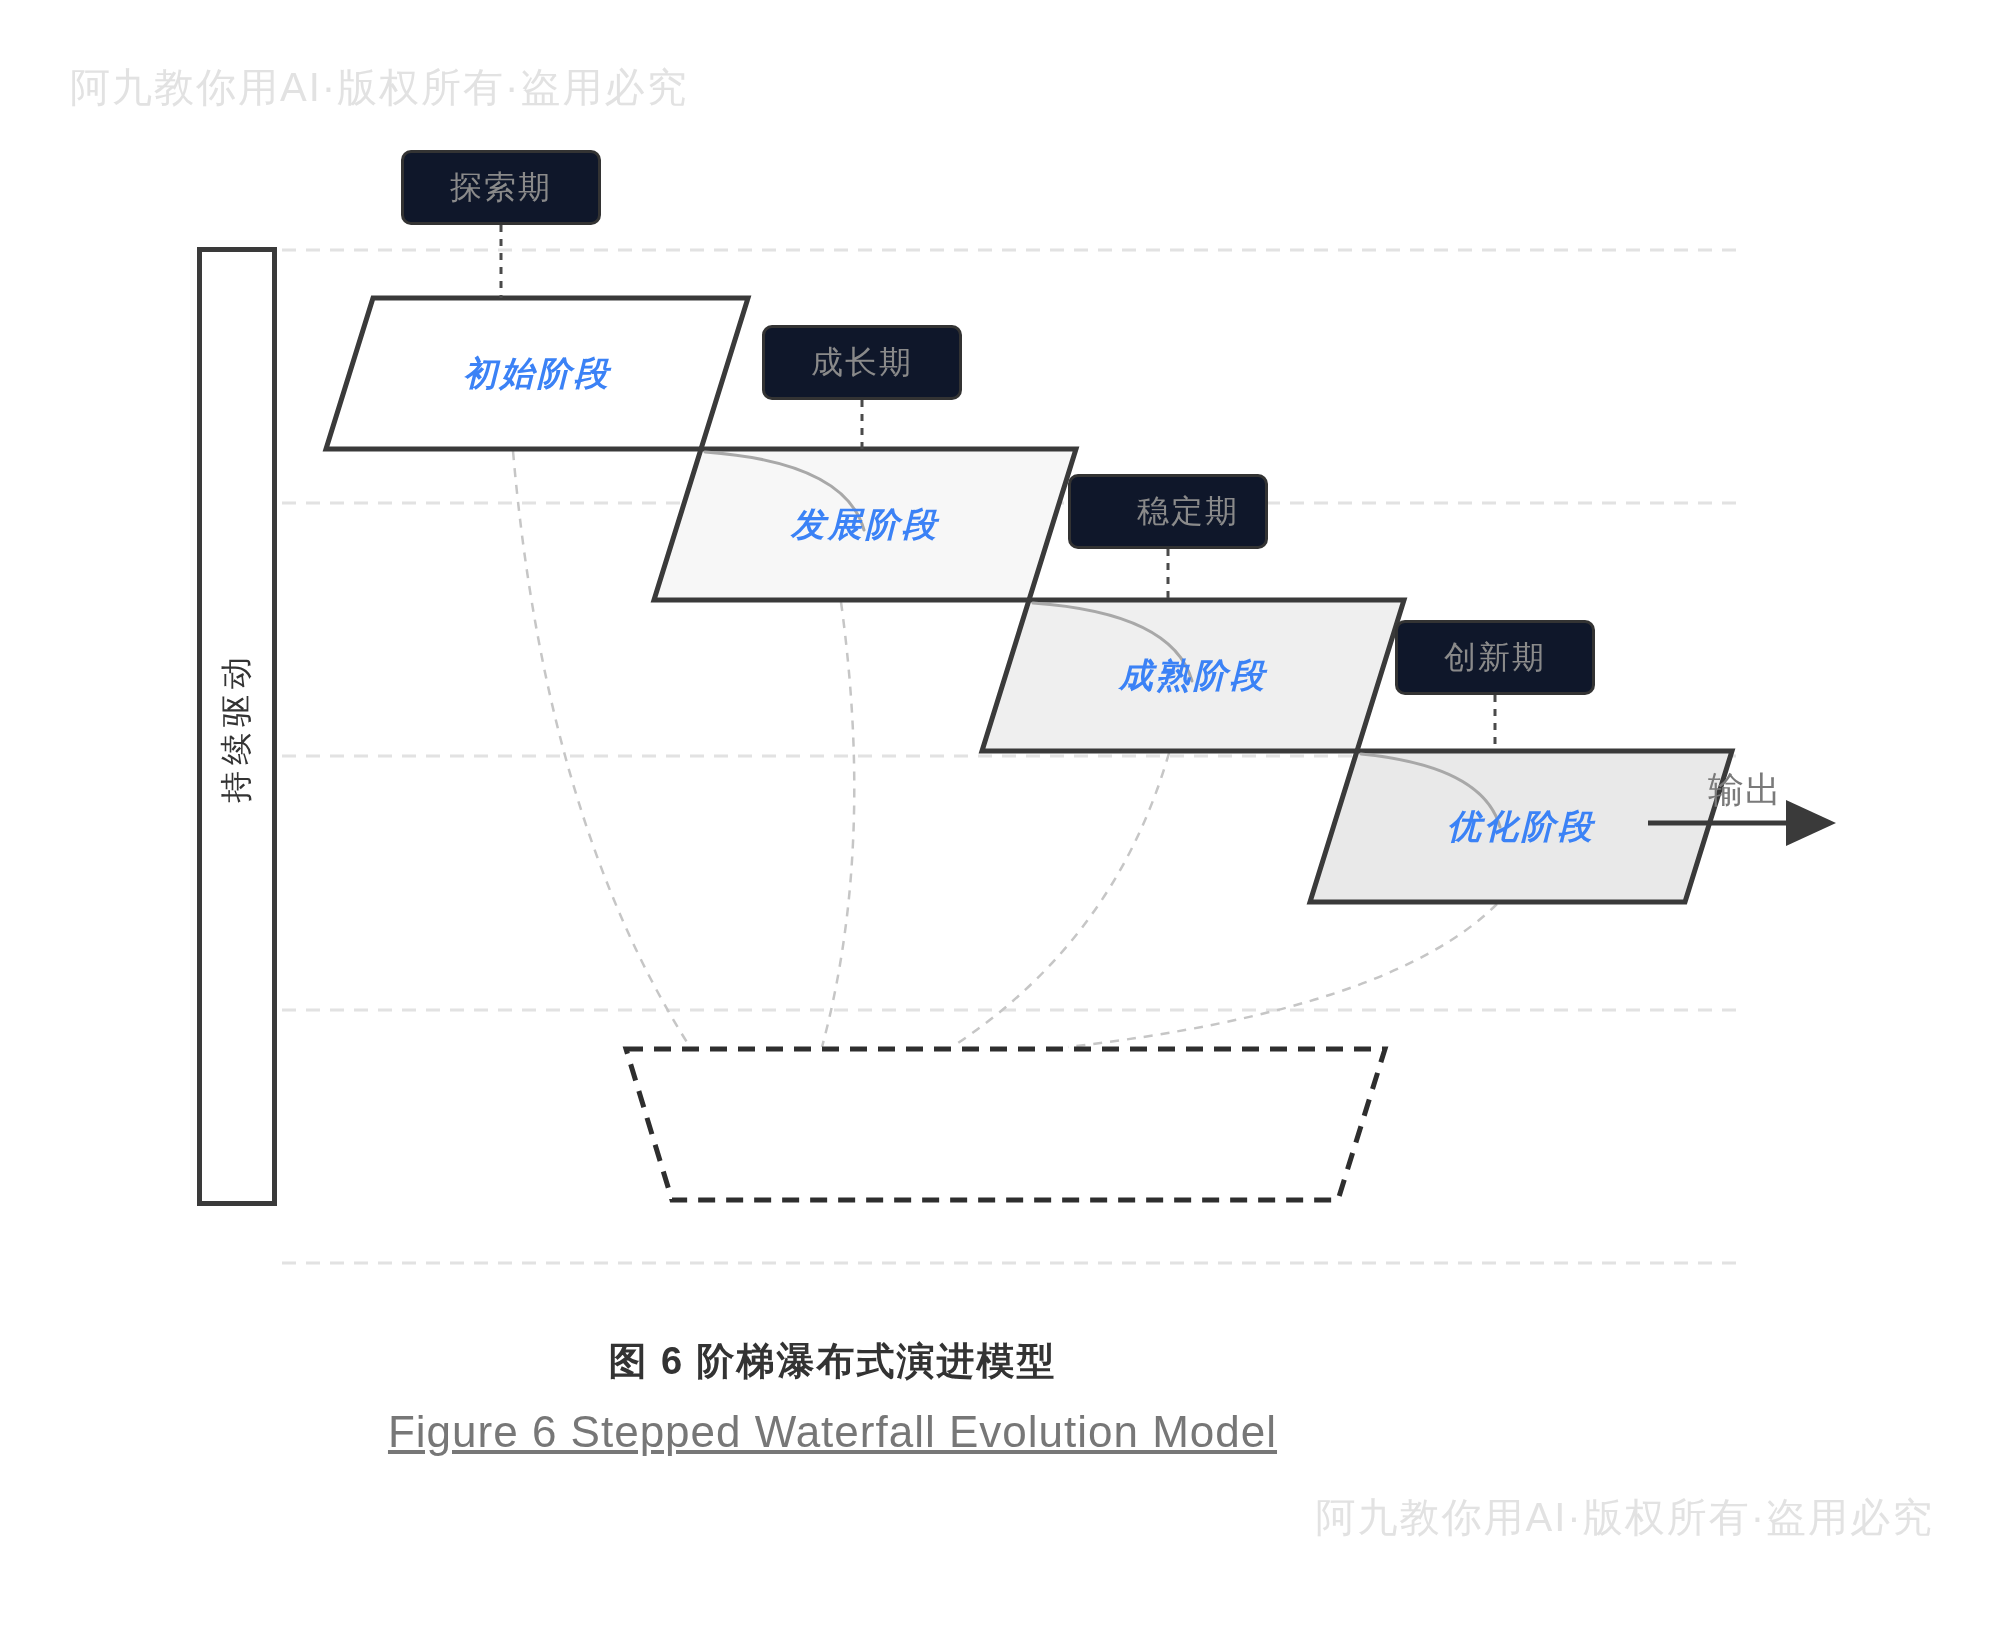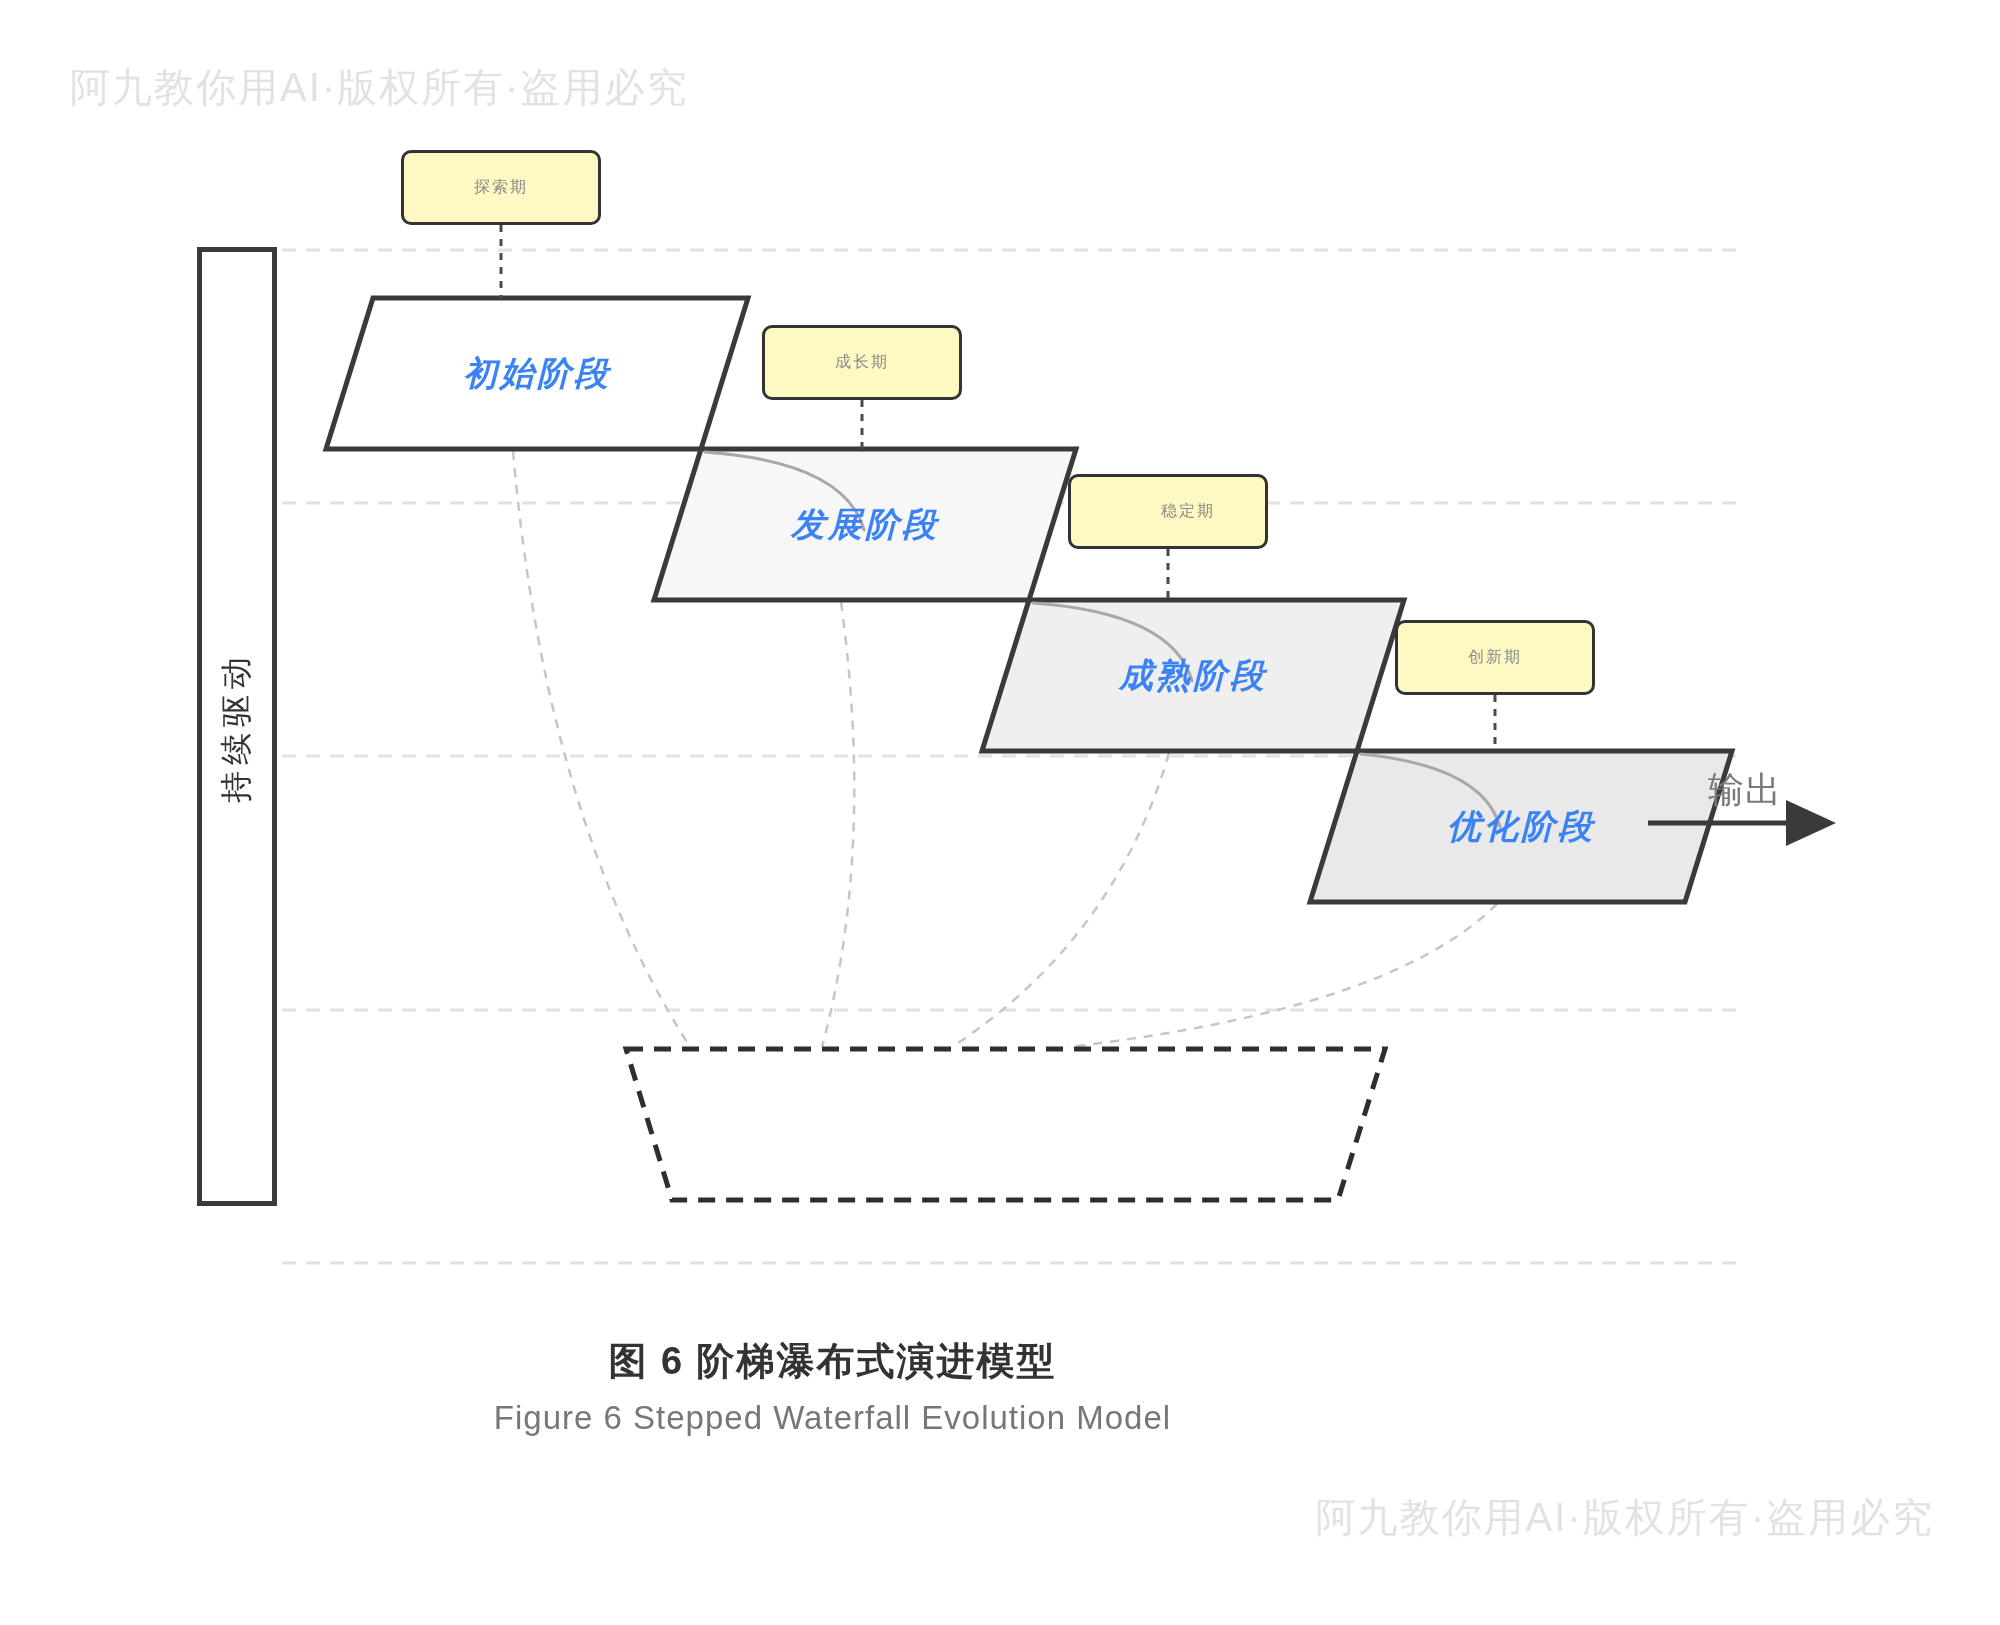--- a/index.html
+++ b/index.html
@@ -18,23 +18,23 @@
     position:absolute;left:197px;top:247px;width:80px;height:959px;
     box-sizing:border-box;border:5px solid #3a3a3a;background:#ffffff;
     display:flex;align-items:center;justify-content:center;
   }
   .driver-bar span{
     transform:rotate(-90deg);white-space:nowrap;
     font-size:32px;color:#333333;letter-spacing:6px;font-weight:500;
   }
   .phase-box{
     position:absolute;width:200px;height:75px;box-sizing:border-box;
-    border:3px solid #333333;border-radius:10px;background:#fef9c3;
+    border:3px solid #333333;border-radius:10px;background:#0f172a;
     display:flex;align-items:center;justify-content:center;
-    font-size:16px;color:#8a8a8a;letter-spacing:2px;
+    font-size:32px;color:#8a8a8a;letter-spacing:2px;
   }
   .pb-1{left:401px;top:150px;}
   .pb-2{left:762px;top:325px;}
   .pb-3{left:1068px;top:474px;padding-left:40px;}
   .pb-4{left:1395px;top:620px;}
   .stage-label{
     position:absolute;width:340px;height:60px;
     display:flex;align-items:center;justify-content:center;
     font-size:34px;font-weight:700;color:#3b82f6;letter-spacing:3px;font-style:italic;
   }
@@ -46,21 +46,21 @@
     position:absolute;left:835px;top:1094px;width:340px;height:60px;
     display:flex;align-items:center;justify-content:center;
     font-size:34px;font-weight:700;color:#333333;letter-spacing:3px;
   }
   .output-label{
     position:absolute;left:1708px;top:766px;width:100px;
     font-size:36px;color:#7a7a7a;letter-spacing:1px;
   }
   .caption{position:absolute;left:0;top:1336px;width:1665px;text-align:center;}
   .caption .zh{font-size:38px;font-weight:700;color:#333333;letter-spacing:2px;}
-  .caption .en{margin-top:12px;font-size:33px;color:#777777;letter-spacing:1px;}
+  .caption .en{margin-top:20px;font-size:44px;color:#777777;letter-spacing:1px;text-decoration:underline;}
 </style>
 </head>
 <body>
 
 <div class="canvas">
 
   <svg class="layer-svg" width="2000" height="1625" viewBox="0 0 2000 1625">
 
     <g stroke="#e2e2e2" stroke-width="3" stroke-dasharray="14 10">
       <line x1="282" y1="250" x2="1745" y2="250"></line>

